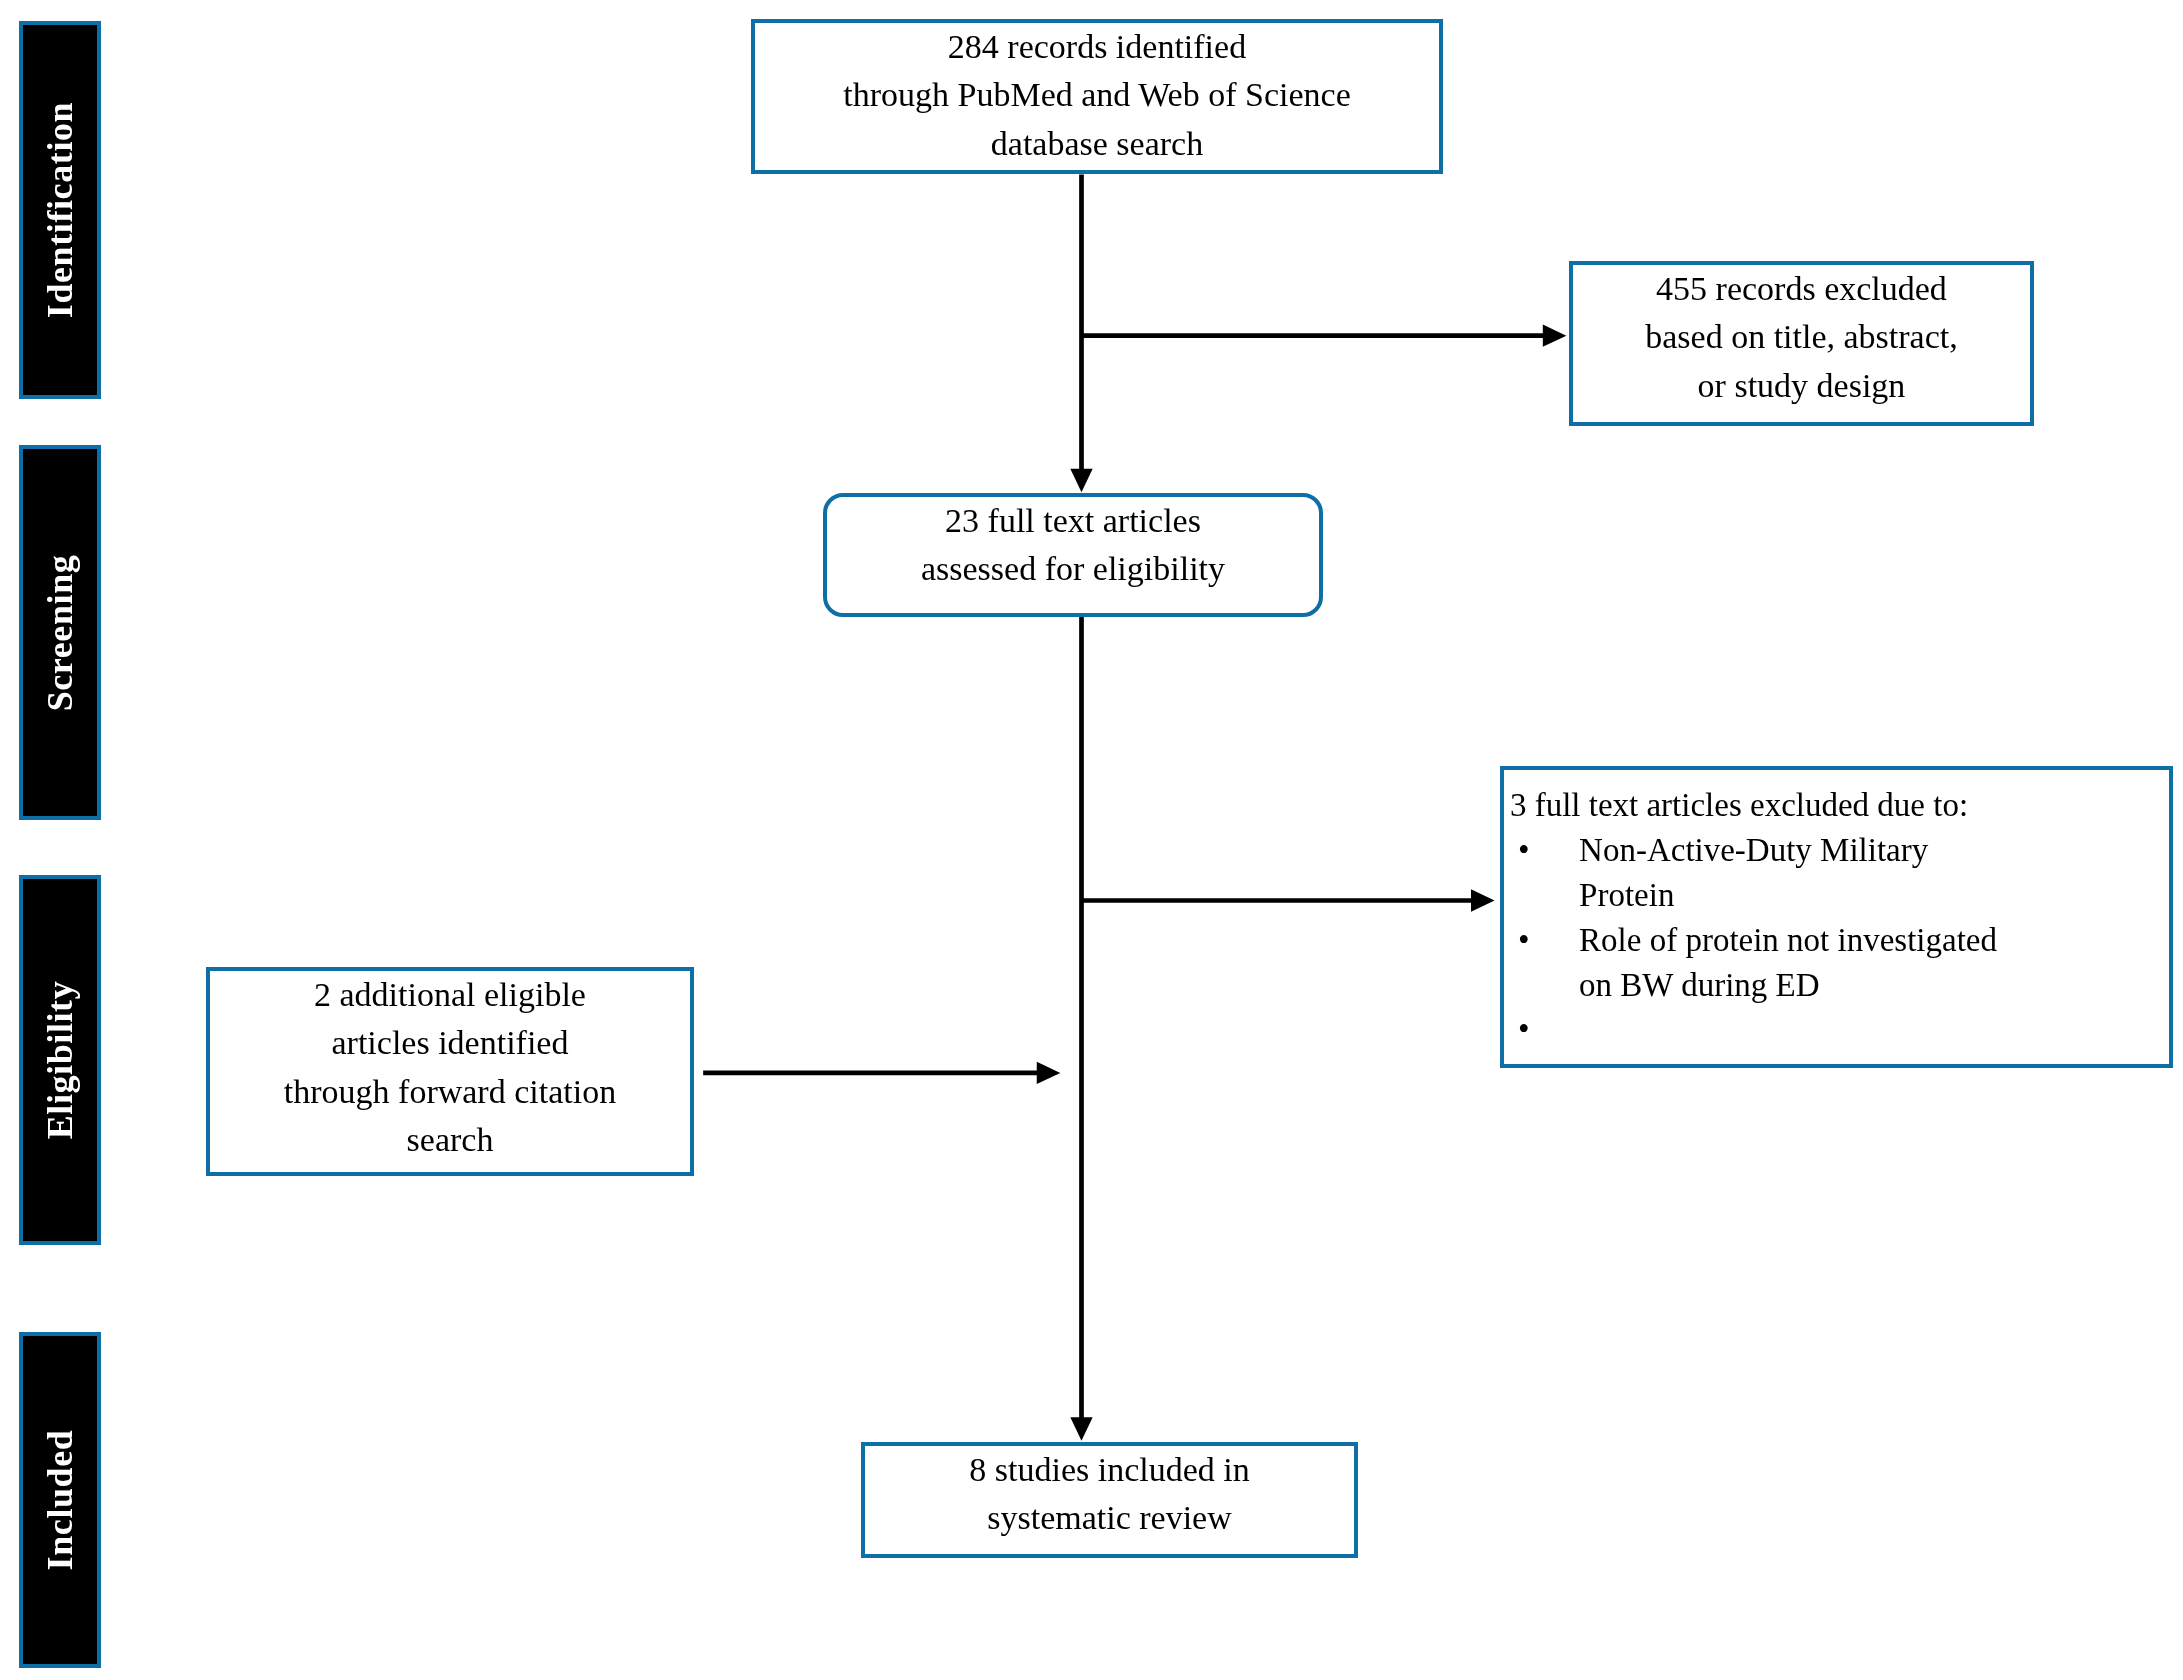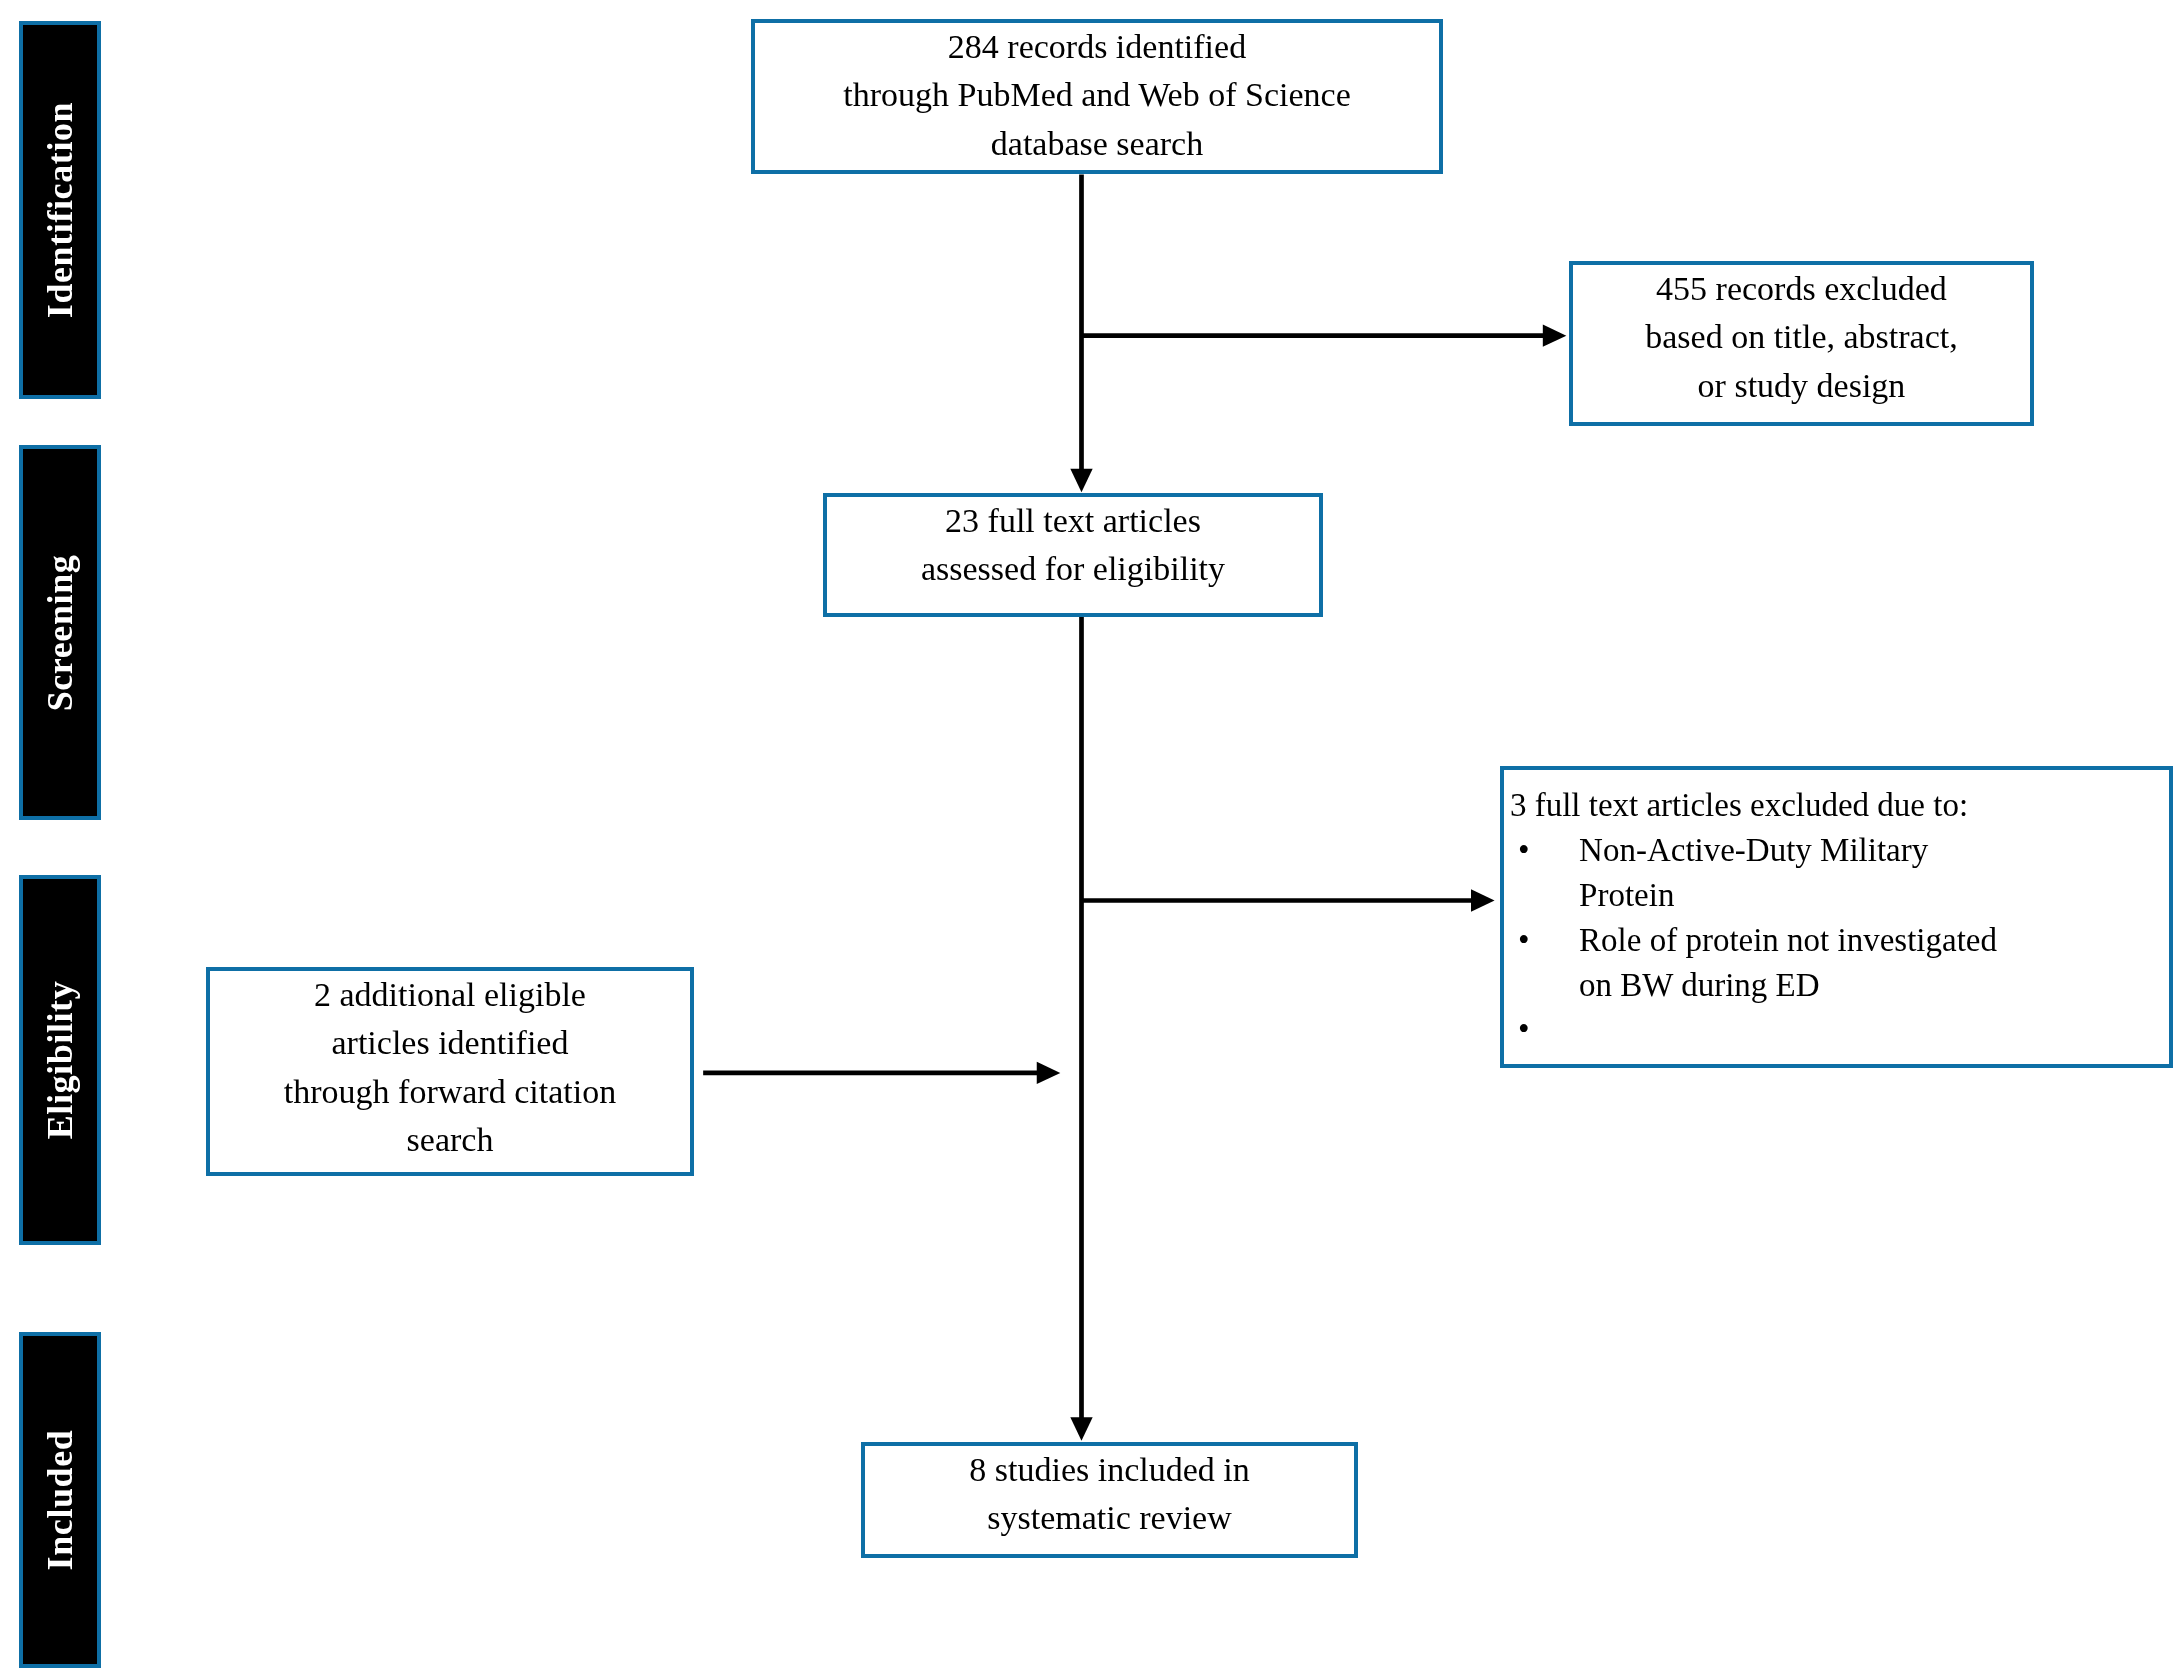--- a/index.html
+++ b/index.html
@@ -106,21 +106,21 @@
 through PubMed and Web of Science
 database search</div>
   </div>
 
   <div class="fbox fbox-center" style="left:1569px; top:261px; width:465px; height:165px;">
     <div class="fbox-text">455 records excluded
 based on title, abstract,
 or study design</div>
   </div>
 
-  <div class="fbox fbox-center" style="left:823px; top:493px; width:500px; height:124px;">
+  <div class="fbox fbox-center" style="left:823px; top:493px; width:500px; height:124px;border-radius:20px;">
     <div class="fbox-text">23 full text articles
 assessed for eligibility</div>
   </div>
 
   <div class="fbox fbox-list" style="left:1500px; top:766px; width:673px; height:302px;">
     <div class="fbox-title">3 full text articles excluded due to:</div>
     <ul class="reasons">
       <li>
         <span class="dot">•</span>
         <span class="btext">Non-Active-Duty Military

